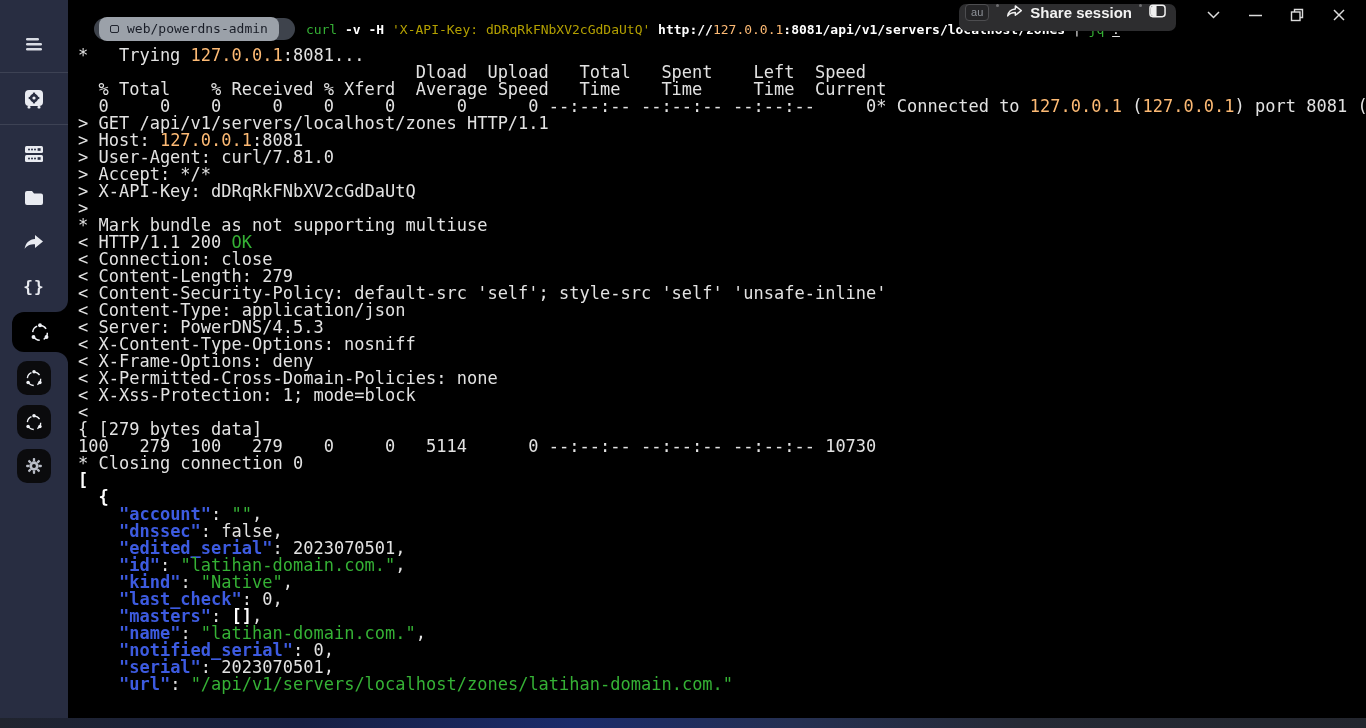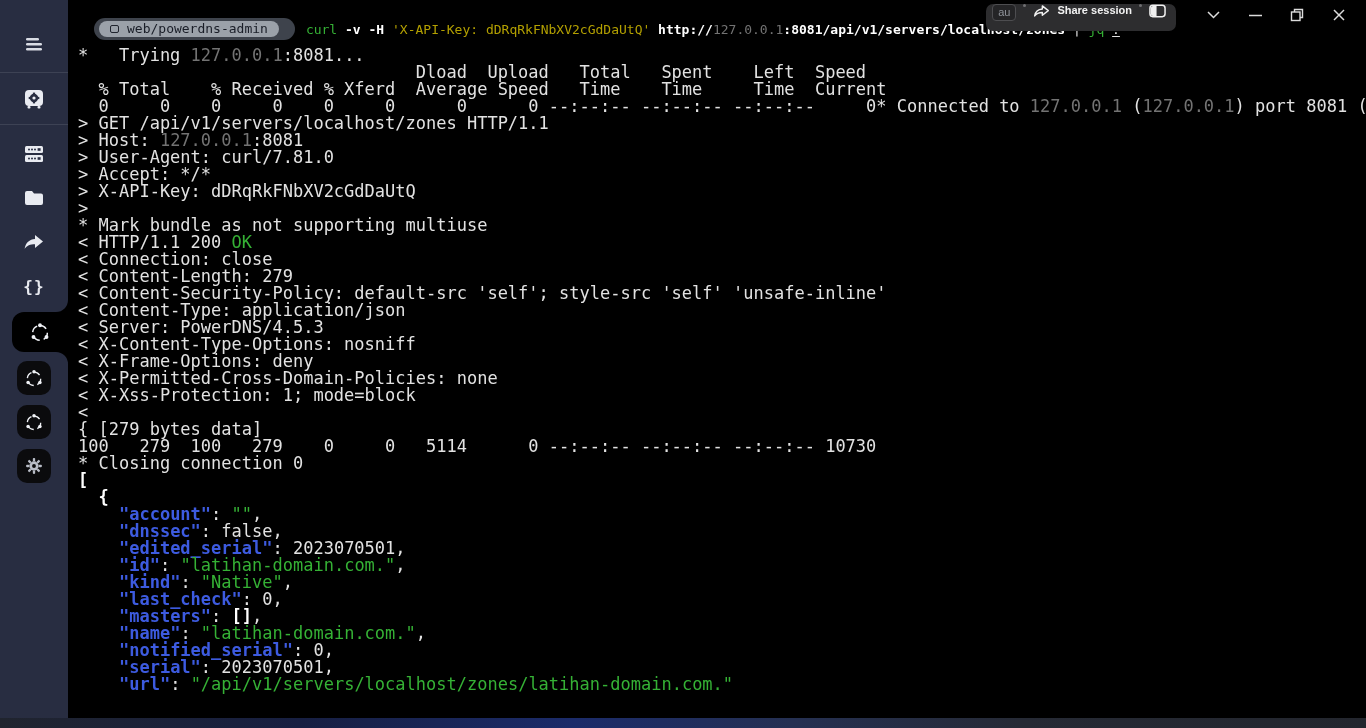--- a/index.html
+++ b/index.html
@@ -20,43 +20,43 @@
   .notch-corner.bottom::after { content:''; position:absolute; inset:0; background:#282d41; border-top-right-radius:12px; }
   .sb-icon svg { display:block; }
   .braces-glyph { color:#e8eaf0; font-size:16px; font-weight:bold; letter-spacing:1px; }
 
   
   .terminal { position:absolute; left:68px; top:0; right:0; height:718px; background:#000; padding:18px 0 0 10px; z-index:0; }
   .prompt-row { display:flex; align-items:center; height:22px; margin-bottom:7px; }
   .tab-pill { display:inline-flex; align-items:center; background:#3e434c; border-radius:12px; height:22px;
               padding:0 16px 0 5px; margin-left:16px; }
   .tab-inner { display:inline-flex; align-items:center; gap:8px; background:#9ba1a9; border-radius:8px;
-               height:16px; padding:0 11px; }
+               height:24px; padding:0 11px; }
   .tab-sq { width:9px; height:8px; border:1.6px solid #20242e; border-radius:2px; display:inline-block; }
   .tab-label { color:#191d27; font-size:13px; line-height:16px; }
   .cmdline { white-space:pre; font-size:13px; margin-left:11px; }
 
   .tout { margin-top:0; }
   .tline { white-space:pre; font-size:17px; line-height:17px; height:17px; color:#e2e2e2; }
   .c-fg    { color:#e2e2e2; }
   .c-b     { color:#ffffff; font-weight:bold;text-align:right; }
   .c-green { color:#35b135; }
-  .c-pink  { color:#737373; }
+  .c-pink  { color:#fdba74; }
   .c-yellow{ color:#b3a000; }
   .c-blue  { color:#3d5be0; font-weight:bold; }
   .c-ul    { color:#e2e2e2; text-decoration:underline; text-underline-offset:2px; }
 
   
   .share-bar { position:absolute; top:4px; right:190px; height:27px; background:#2d2d2f; border-radius:7px;
                display:flex; align-items:flex-start; gap:7px; padding:0 10px 0 6px; z-index:3;
                font-family:"Liberation Sans",sans-serif; }
   .au-box { background:#242426; border:1px solid #4d4d50; border-radius:4px; color:#8f939a; font-size:11px;
             padding:1px 5px; line-height:13px; }
   .dot-sep { width:3px; height:3px; border-radius:50%; background:#6f6f72; }
-  .share-label { color:#f2f2f2; font-size:11px; font-weight:bold; }
+  .share-label { color:#f2f2f2; font-size:15px; font-weight:bold; }
   .win-controls { position:absolute; top:0; right:6px; height:30px; display:flex; align-items:center; z-index:3; }
   .wc-btn { width:42px; height:28px; display:flex; align-items:center; justify-content:center; }
 
   
   .bottom-strip { position:absolute; left:0; bottom:0; width:1366px; height:10px; z-index:2;
     background:linear-gradient(90deg,#20242e 0%,#171f42 22%,#1b2b6a 42%,#253052 58%,#262a35 75%,#23262e 100%); }
 </style>
 </head>
 <body>
 

